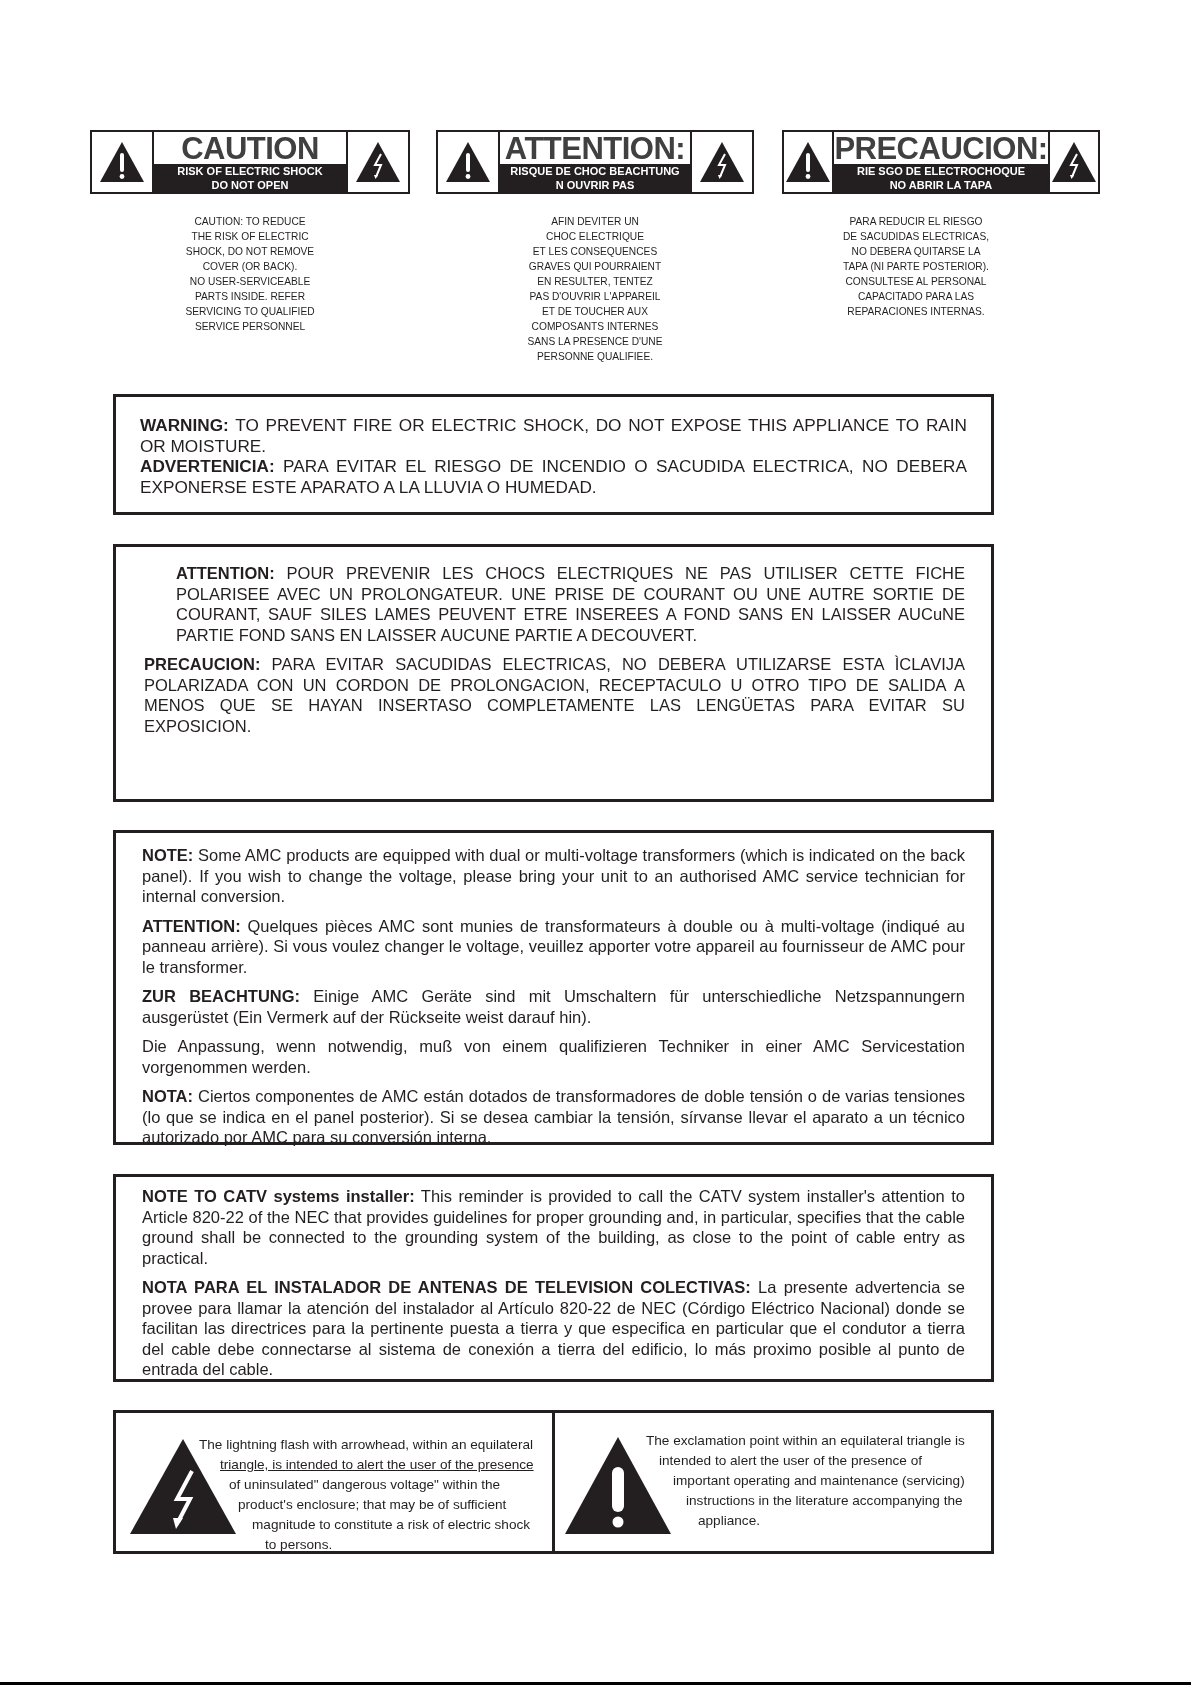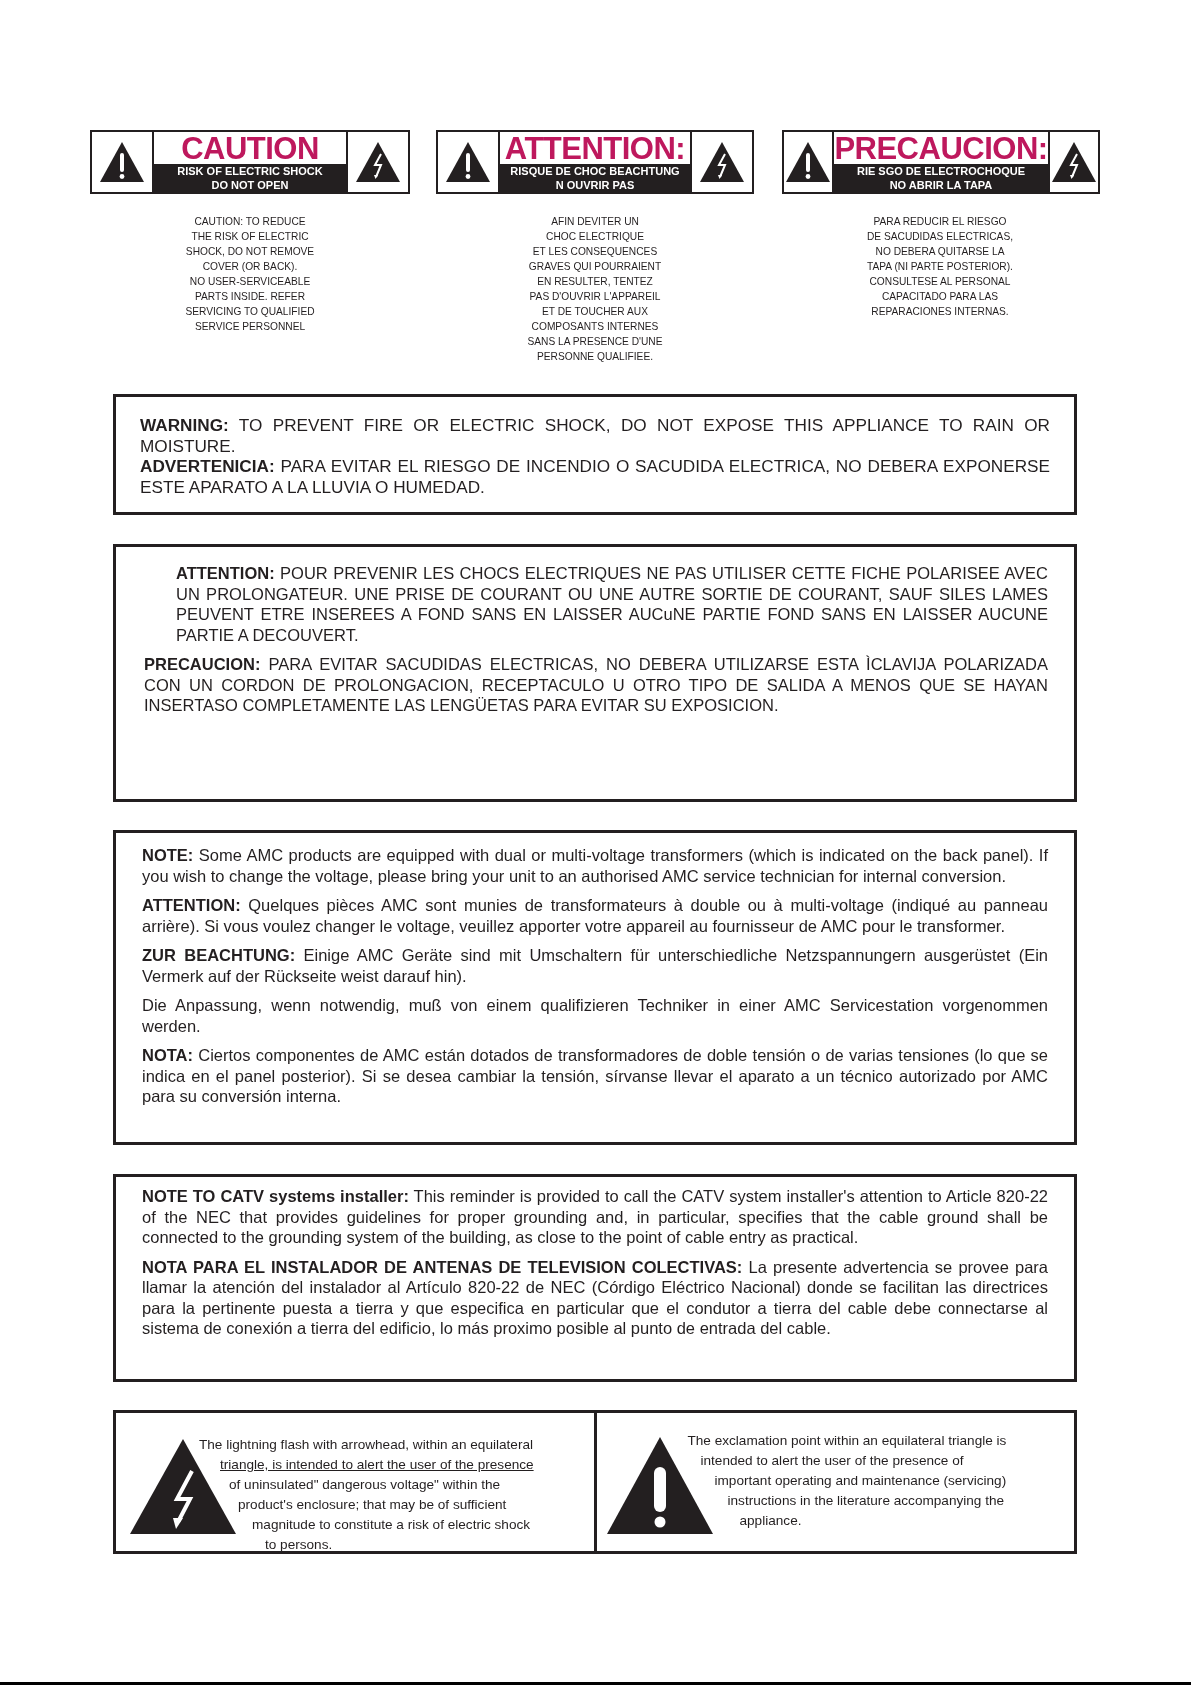--- a/index.html
+++ b/index.html
@@ -12,31 +12,31 @@
       border: 2px solid #231f20; display: flex; box-sizing: border-box; background: #fff;
     }
     .label-panel .tri-cell {
       width: 60px; display: flex; align-items: center; justify-content: center; background: #fff;
     }
     .label-panel .center {
       flex: 1; display: flex; flex-direction: column; border-left: 2px solid #231f20; border-right: 2px solid #231f20;
     }
     .label-panel .big {
       height: 32px; background: #fff; display: flex; align-items: center; justify-content: center;
-      font-weight: bold; font-size: 31px; letter-spacing: -0.5px; color: #be185d; line-height: 1;
+      font-weight: bold; font-size: 31px; letter-spacing: -0.5px; color: #404040; line-height: 1;
     }
     .label-panel .strip {
       flex: 1; background: #231f20; color: #fff; font-weight: bold; font-size: 11px;
       display: flex; flex-direction: column; align-items: center; justify-content: center; line-height: 14px;
     }
     .sub-caption {
       position: absolute; top: 214px; text-align: center; font-size: 10.2px; line-height: 15px; color: #231f20;
     }
     .box {
-      position: absolute; left: 113px; width: 964px; border: 3px solid #231f20; box-sizing: border-box;
+      position: absolute; left: 113px; width: 881px; border: 3px solid #231f20; box-sizing: border-box;
       background: #fff;
     }
     .box .para {
       font-size: 16.5px; line-height: 20.5px; text-align: justify; color: #231f20;
       font-family: "Liberation Sans", sans-serif;
     }
     .box .para b { font-weight: bold; }
     .warn-box .para { font-size: 17.2px; }
     .icon-box { display: flex; }
     .icon-box .half { position: relative; flex: 1; }
@@ -135,21 +135,21 @@
   <div>CHOC ELECTRIQUE</div>
   <div>ET LES CONSEQUENCES</div>
   <div>GRAVES QUI POURRAIENT</div>
   <div>EN RESULTER, TENTEZ</div>
   <div>PAS D'OUVRIR L'APPAREIL</div>
   <div>ET DE TOUCHER AUX</div>
   <div>COMPOSANTS INTERNES</div>
   <div>SANS LA PRESENCE D'UNE</div>
   <div>PERSONNE QUALIFIEE.</div>
 </div>
-<div class="sub-caption" style="left:840px; width:200px;">
+<div class="sub-caption" style="left:816px; width:200px;">
   <div>PARA REDUCIR EL RIESGO</div>
   <div>DE SACUDIDAS ELECTRICAS,</div>
   <div>NO DEBERA QUITARSE LA</div>
   <div>TAPA (NI PARTE POSTERIOR).</div>
   <div>CONSULTESE AL PERSONAL</div>
   <div>CAPACITADO PARA LAS</div>
   <div>REPARACIONES INTERNAS.</div>
 </div>
 
 <div class="box warn-box" style="top:394px; height:121px; padding:18px 24px 0 24px;">

